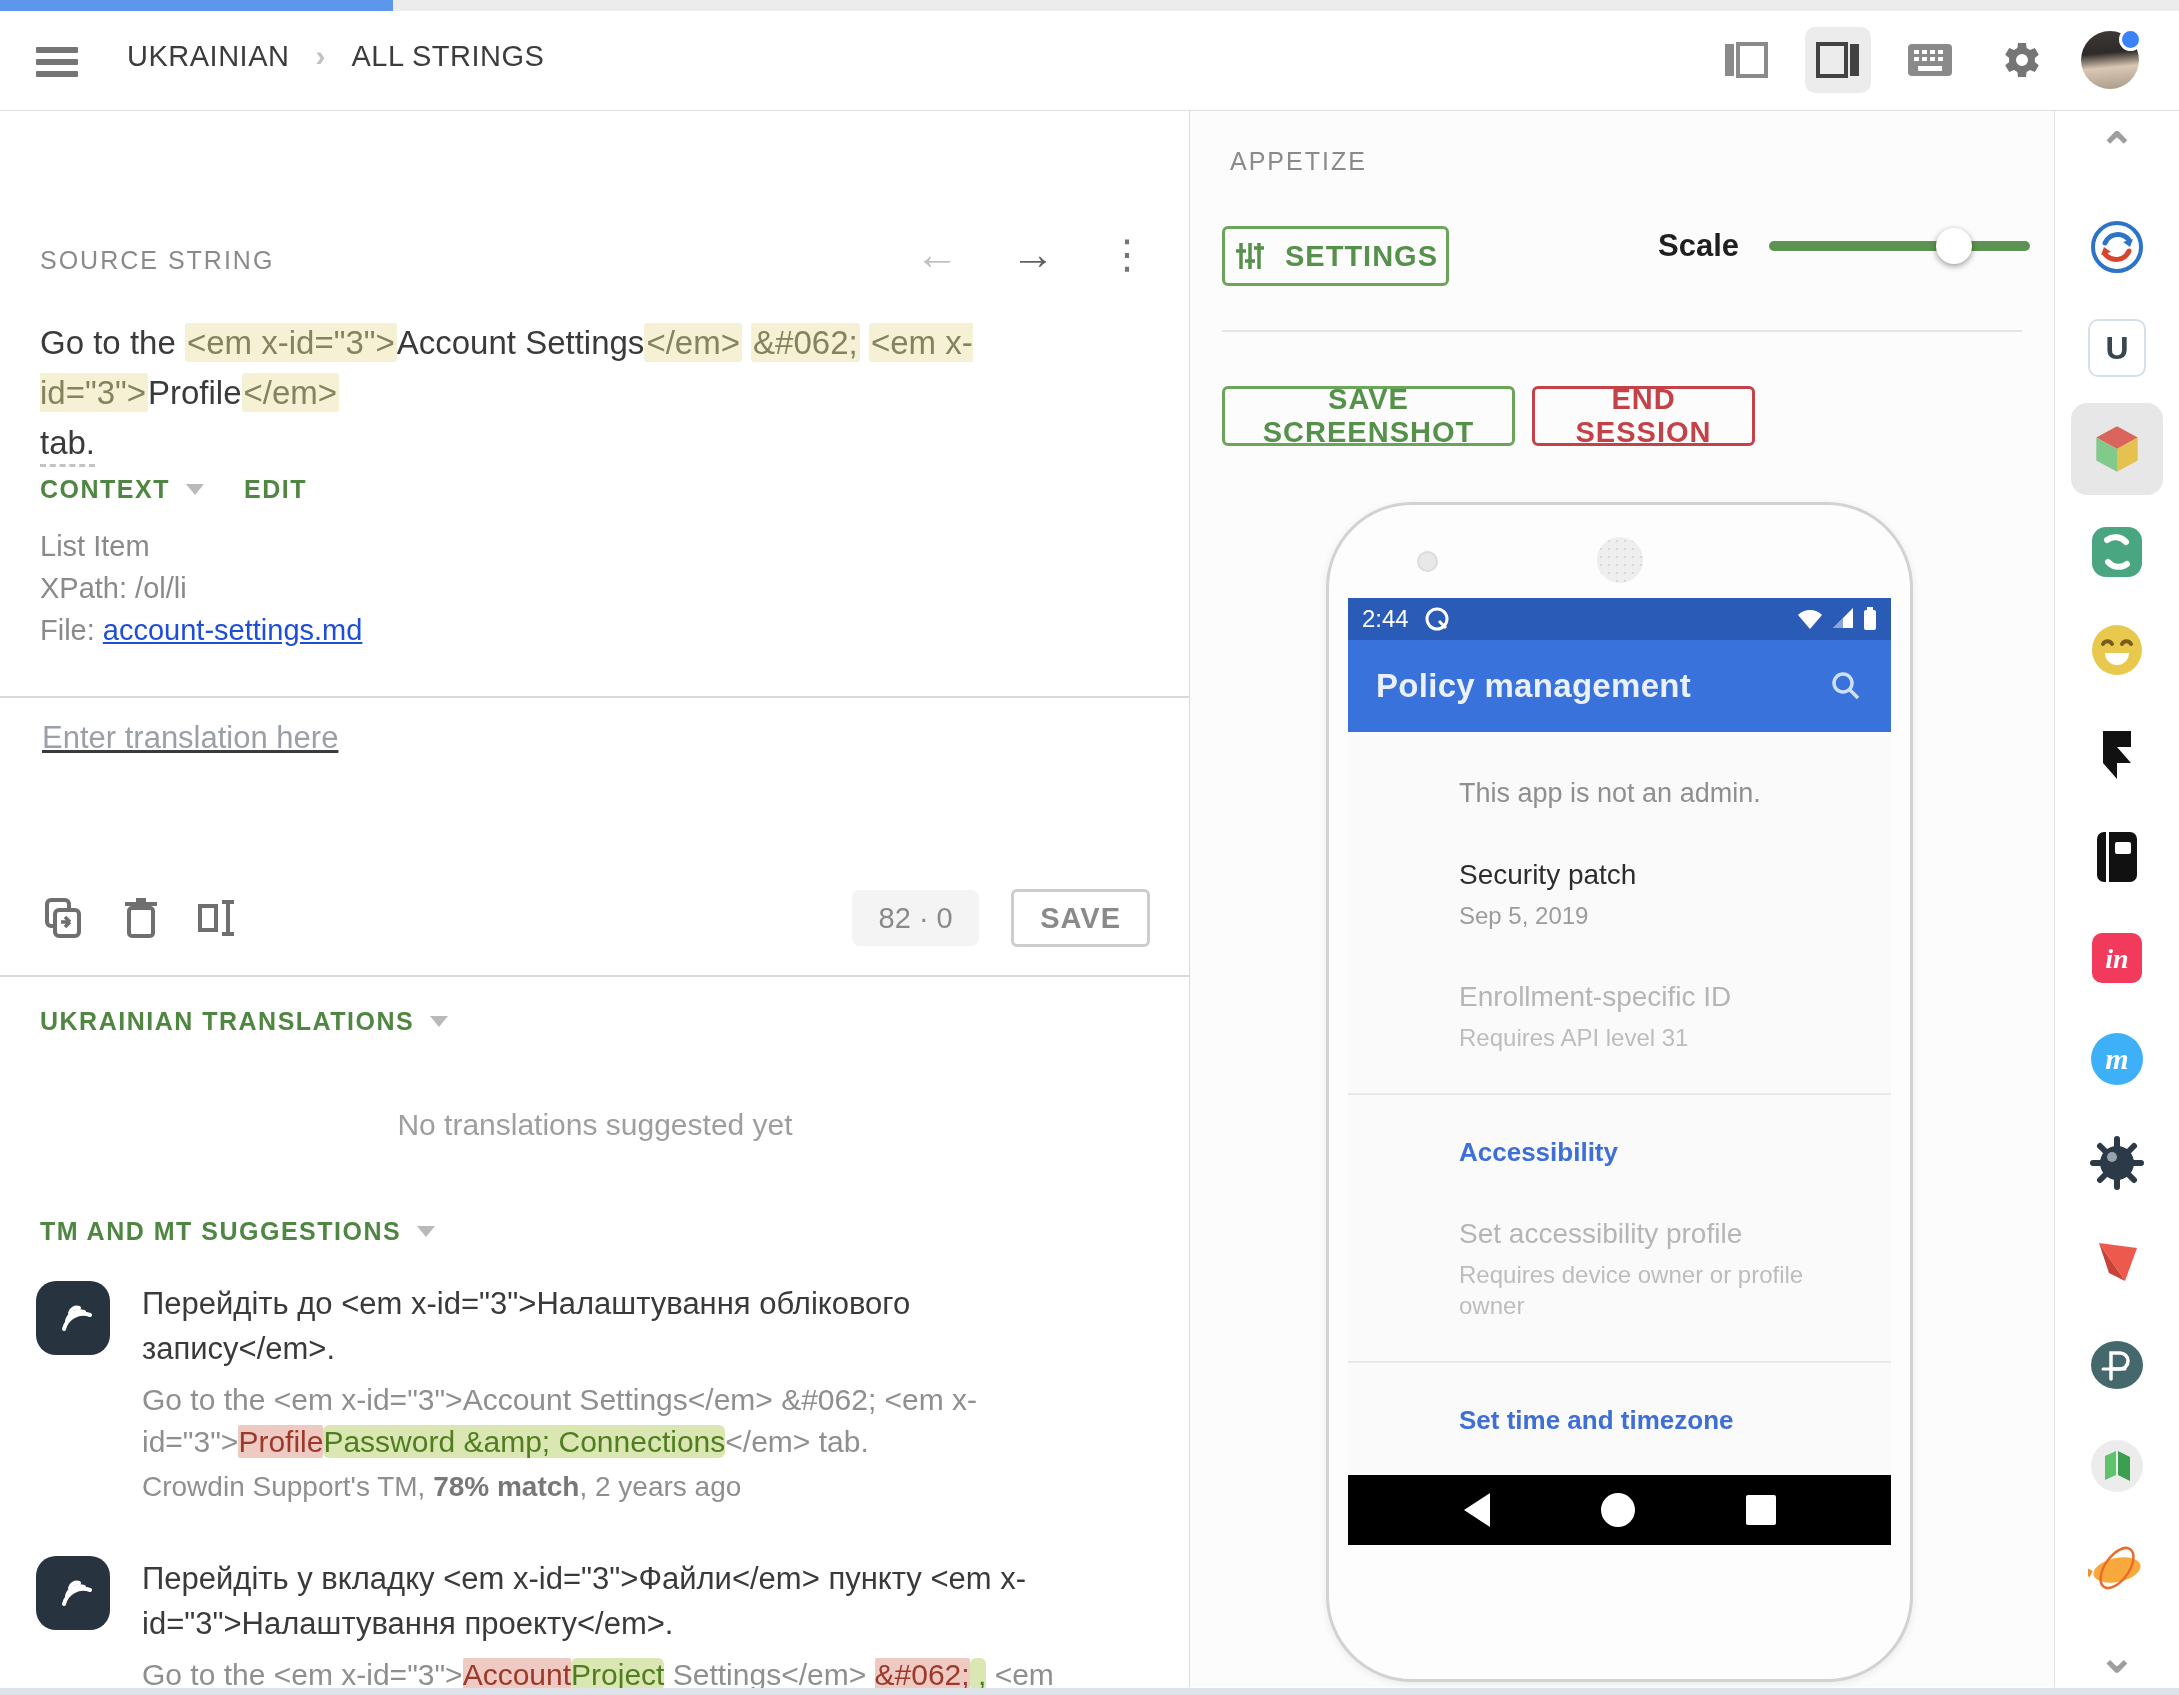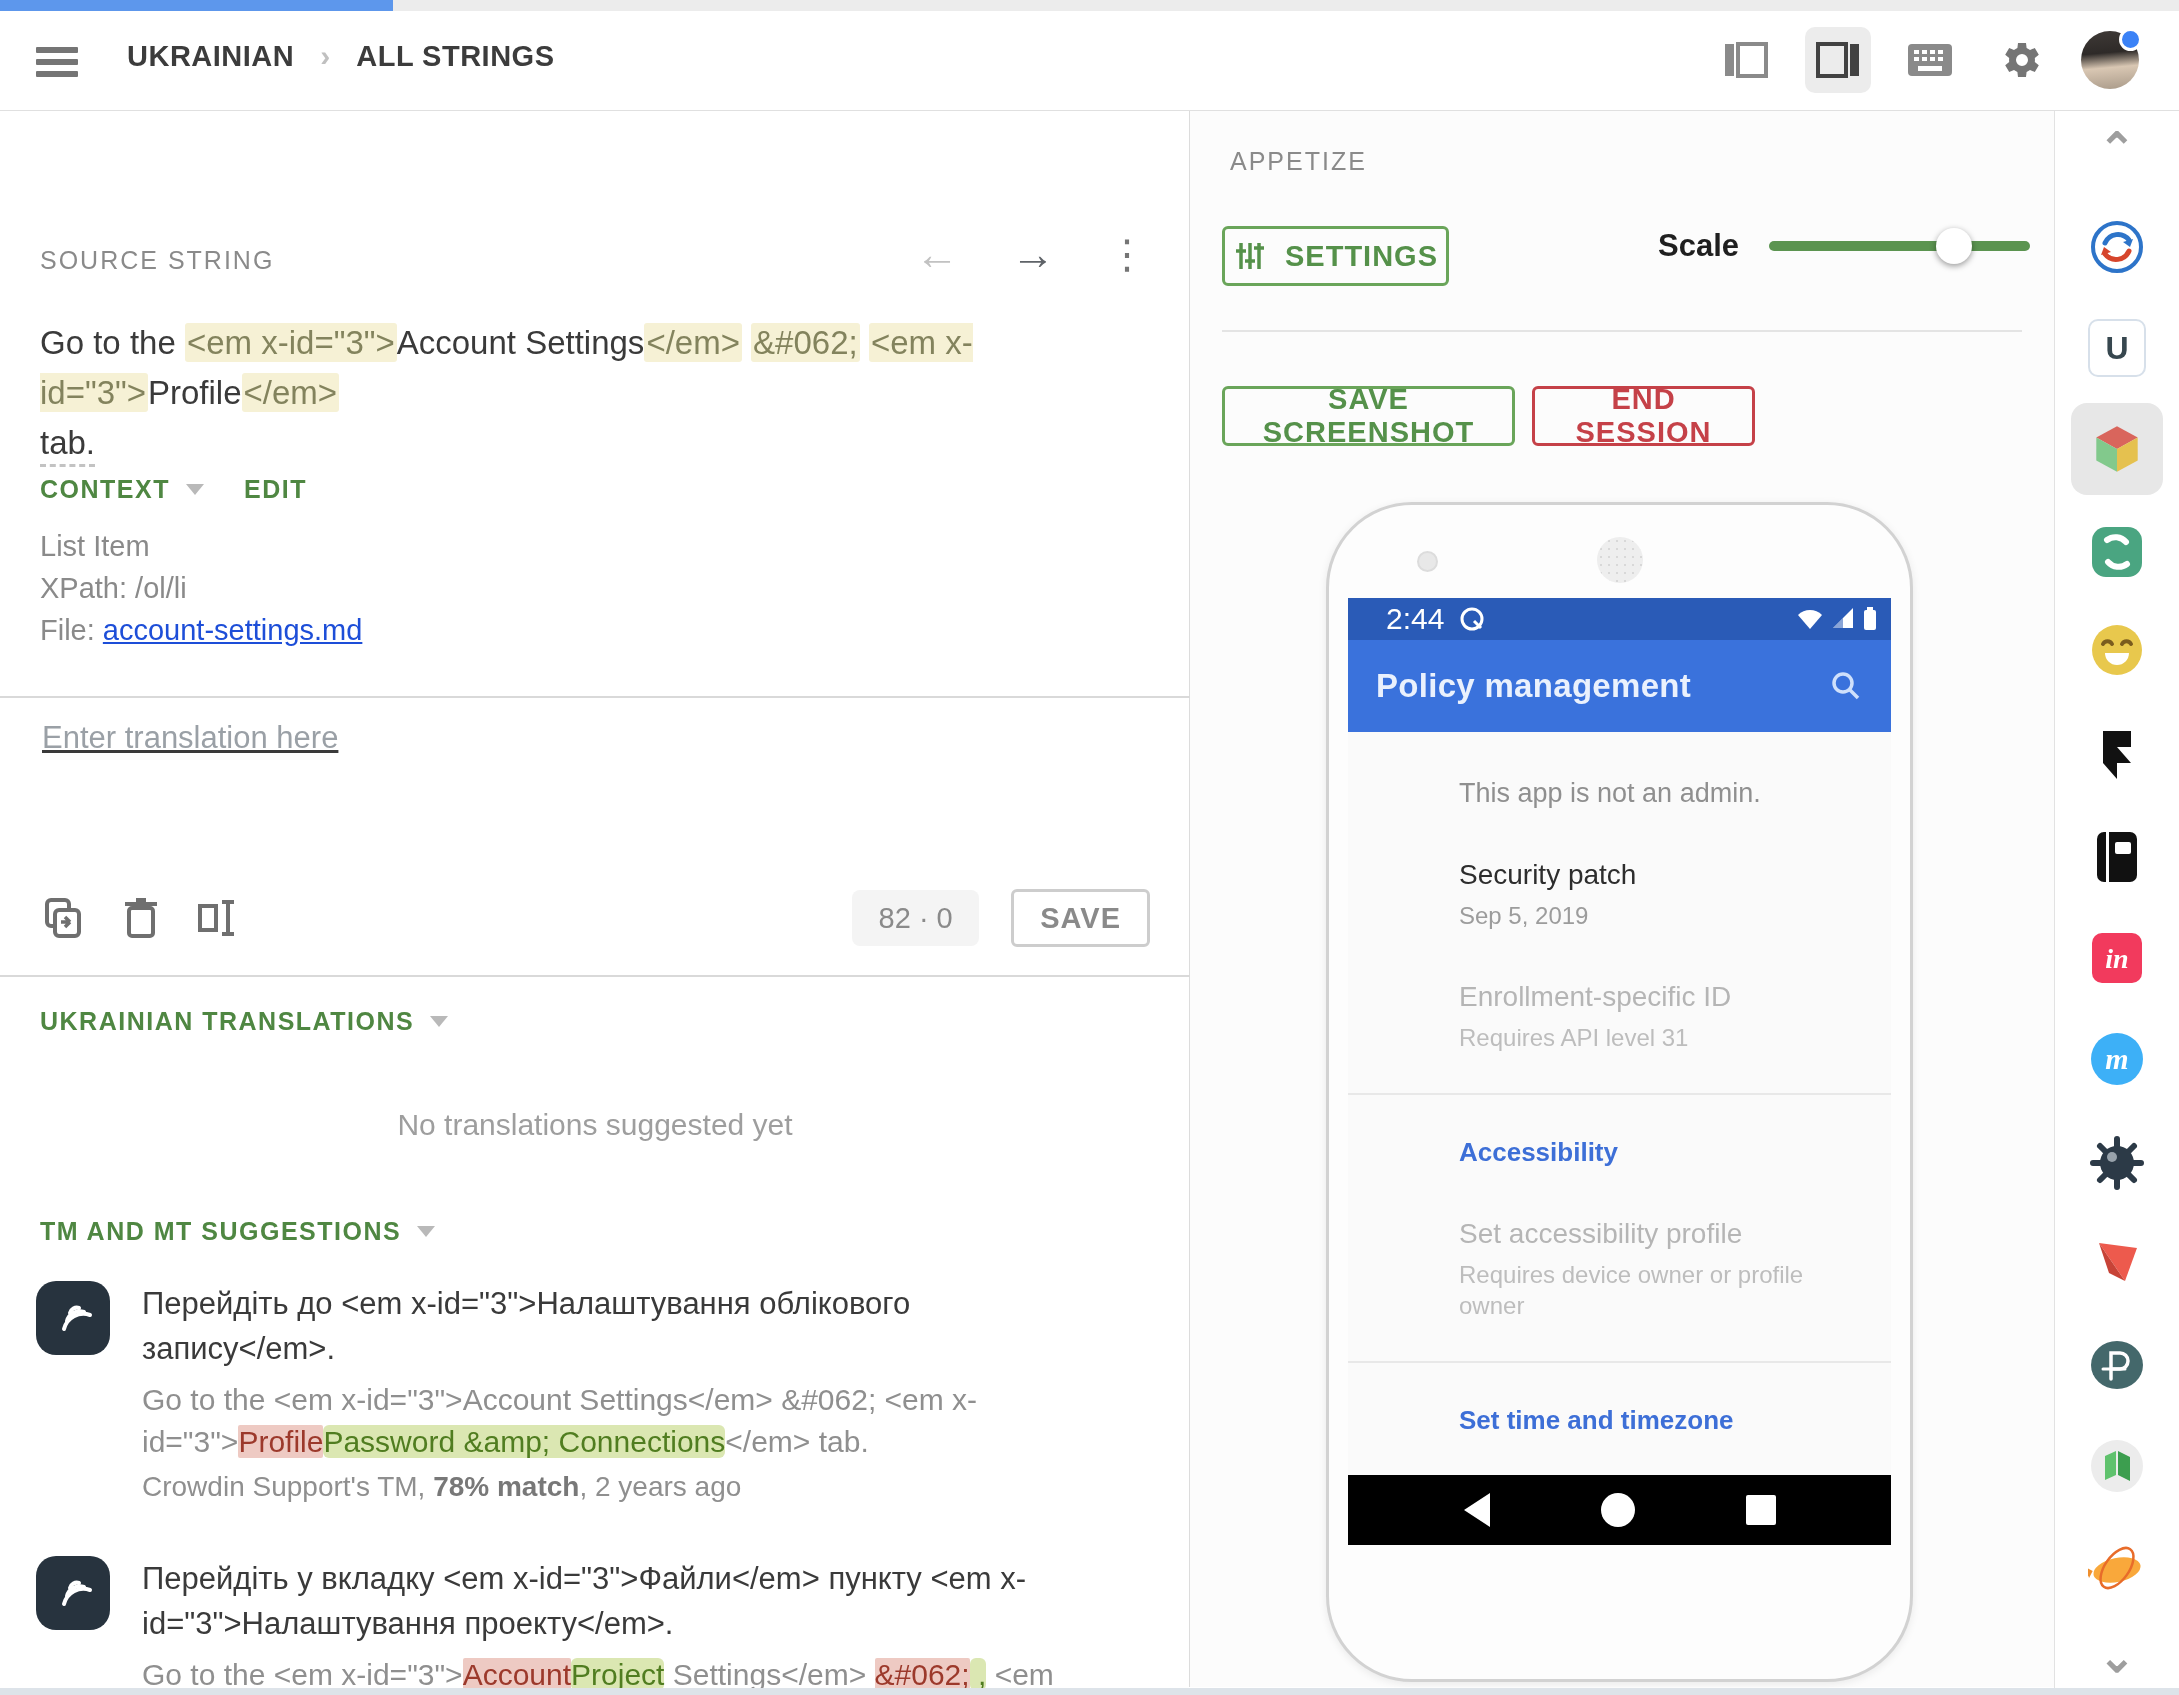--- a/index.html
+++ b/index.html
@@ -7,21 +7,21 @@
        font-family:"Liberation Sans",sans-serif;color:#3a3a3a;}
   
   .loadstrip{position:absolute;left:0;top:0;width:2179px;height:11px;background:#ececec;}
   .loadbar{position:absolute;left:0;top:0;height:11px;width:393px;background:#5d97ec;}
   
   .header{position:absolute;left:0;top:11px;width:2179px;height:100px;background:#fff;
           border-bottom:1px solid #e0e0e0;box-sizing:border-box;}
   .hamburger{position:absolute;left:36px;top:30px;width:42px;height:40px;cursor:pointer;}
   .hamburger i{display:block;height:6px;background:#757575;margin:6px 0;border-radius:1px;}
   .crumbs{position:absolute;left:127px;top:28px;display:flex;align-items:center;gap:26px;}
-  .crumb{font-size:29px;font-weight:bold;color:#3c3c3c;letter-spacing:0.5px;}
+  .crumb{font-size:29px;font-weight:normal;color:#3c3c3c;letter-spacing:0.5px;}
   .crumb-sep{color:#c0c0c0;font-size:30px;font-weight:bold;}
   .hicons{position:absolute;right:40px;top:16px;display:flex;align-items:center;gap:26px;}
   .hico{width:66px;height:66px;display:flex;align-items:center;justify-content:center;border-radius:10px;cursor:pointer;}
   .hico.active{background:#ececec;}
   .avatar{width:58px;height:58px;border-radius:50%;position:relative;
           background:linear-gradient(175deg,#3f3a37 0%,#2e2a28 38%,#d9c7b3 62%,#a99a89 100%);}
   .avatar::after{content:"";position:absolute;right:-3px;top:-3px;width:17px;height:17px;border-radius:50%;
           background:#3b82f6;border:3px solid #fff;}
   
   .left-panel{position:absolute;left:0;top:111px;width:1190px;height:1576px;background:#fff;
@@ -99,21 +99,21 @@
   .shot-btn{position:absolute;left:32px;top:275px;width:293px;height:60px;}
   .end-btn{position:absolute;left:342px;top:275px;width:223px;height:60px;}
   
   .phone{position:absolute;left:136px;top:391px;width:587px;height:1180px;background:#fdfdfd;
          border:3px solid #d2d2d2;border-radius:86px;box-sizing:border-box;box-shadow:0 2px 8px rgba(0,0,0,.08);}
   .cam{position:absolute;left:88px;top:46px;width:17px;height:17px;border-radius:50%;background:#e8e8e8;border:2px solid #dcdcdc;}
   .speaker{position:absolute;left:268px;top:32px;width:46px;height:46px;border-radius:50%;background:#eee;
            background-image:radial-gradient(#d8d8d8 18%,transparent 20%);background-size:8px 8px;}
   .screen{position:absolute;left:19px;top:93px;width:543px;height:947px;background:#fafafa;overflow:hidden;}
   .statusbar{height:42px;background:#2a5bb7;display:flex;align-items:center;color:#fff;padding:0 14px;box-sizing:border-box;}
-  .sb-time{font-size:30px;margin-left:24px;}
+  .sb-time{font-size:24px;}
   .sb-right{margin-left:auto;display:flex;align-items:center;gap:8px;}
   .appbar{height:92px;background:#3a72dc;display:flex;align-items:center;padding:0 28px;box-sizing:border-box;}
   .appbar-title{font-size:33px;color:#eaf1fd;font-weight:bold;letter-spacing:0.3px;}
   .appbar .sr{margin-left:auto;}
   .ph-content{padding:46px 34px 0 111px;box-sizing:border-box;}
   .ph-note{font-size:27px;color:#8f8f8f;}
   .ph-item{margin-top:48px;}
   .ph-item .ti{font-size:28px;color:#2d2d2d;line-height:36px;}
   .ph-item .sub{font-size:24px;color:#9c9c9c;margin-top:7px;line-height:31px;}
   .ph-item.disabled .ti{color:#b5b5b5;}

